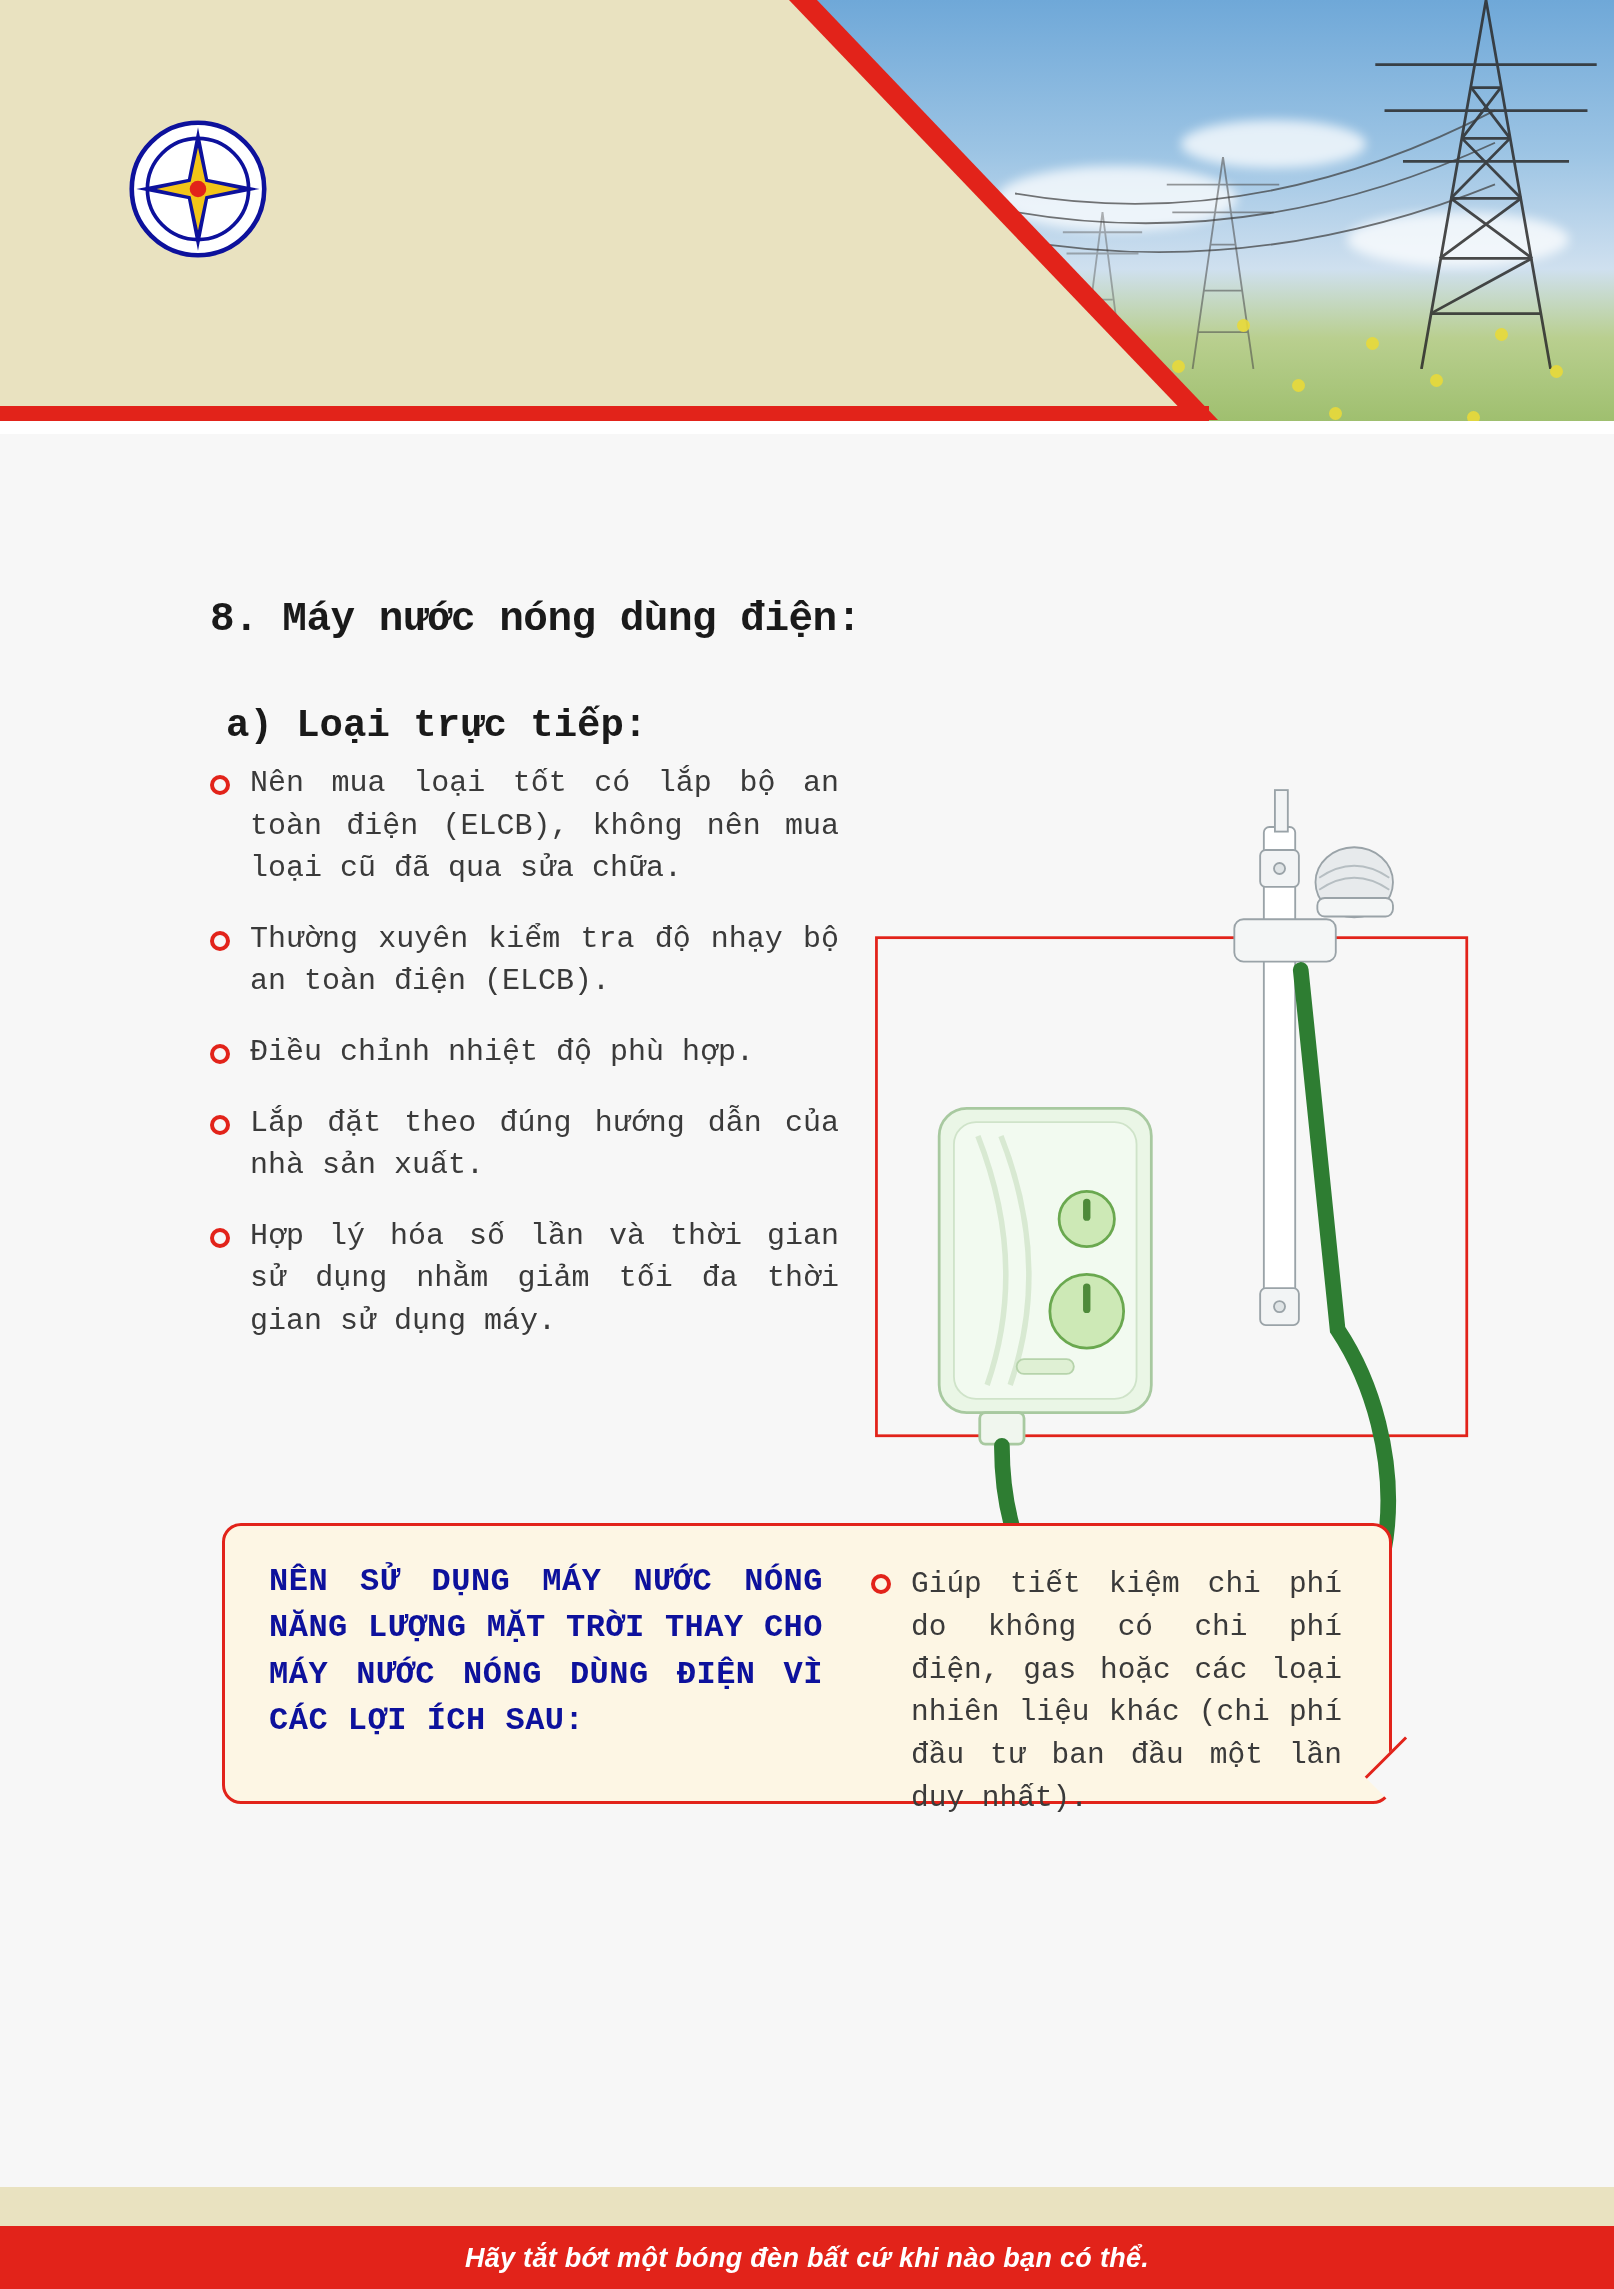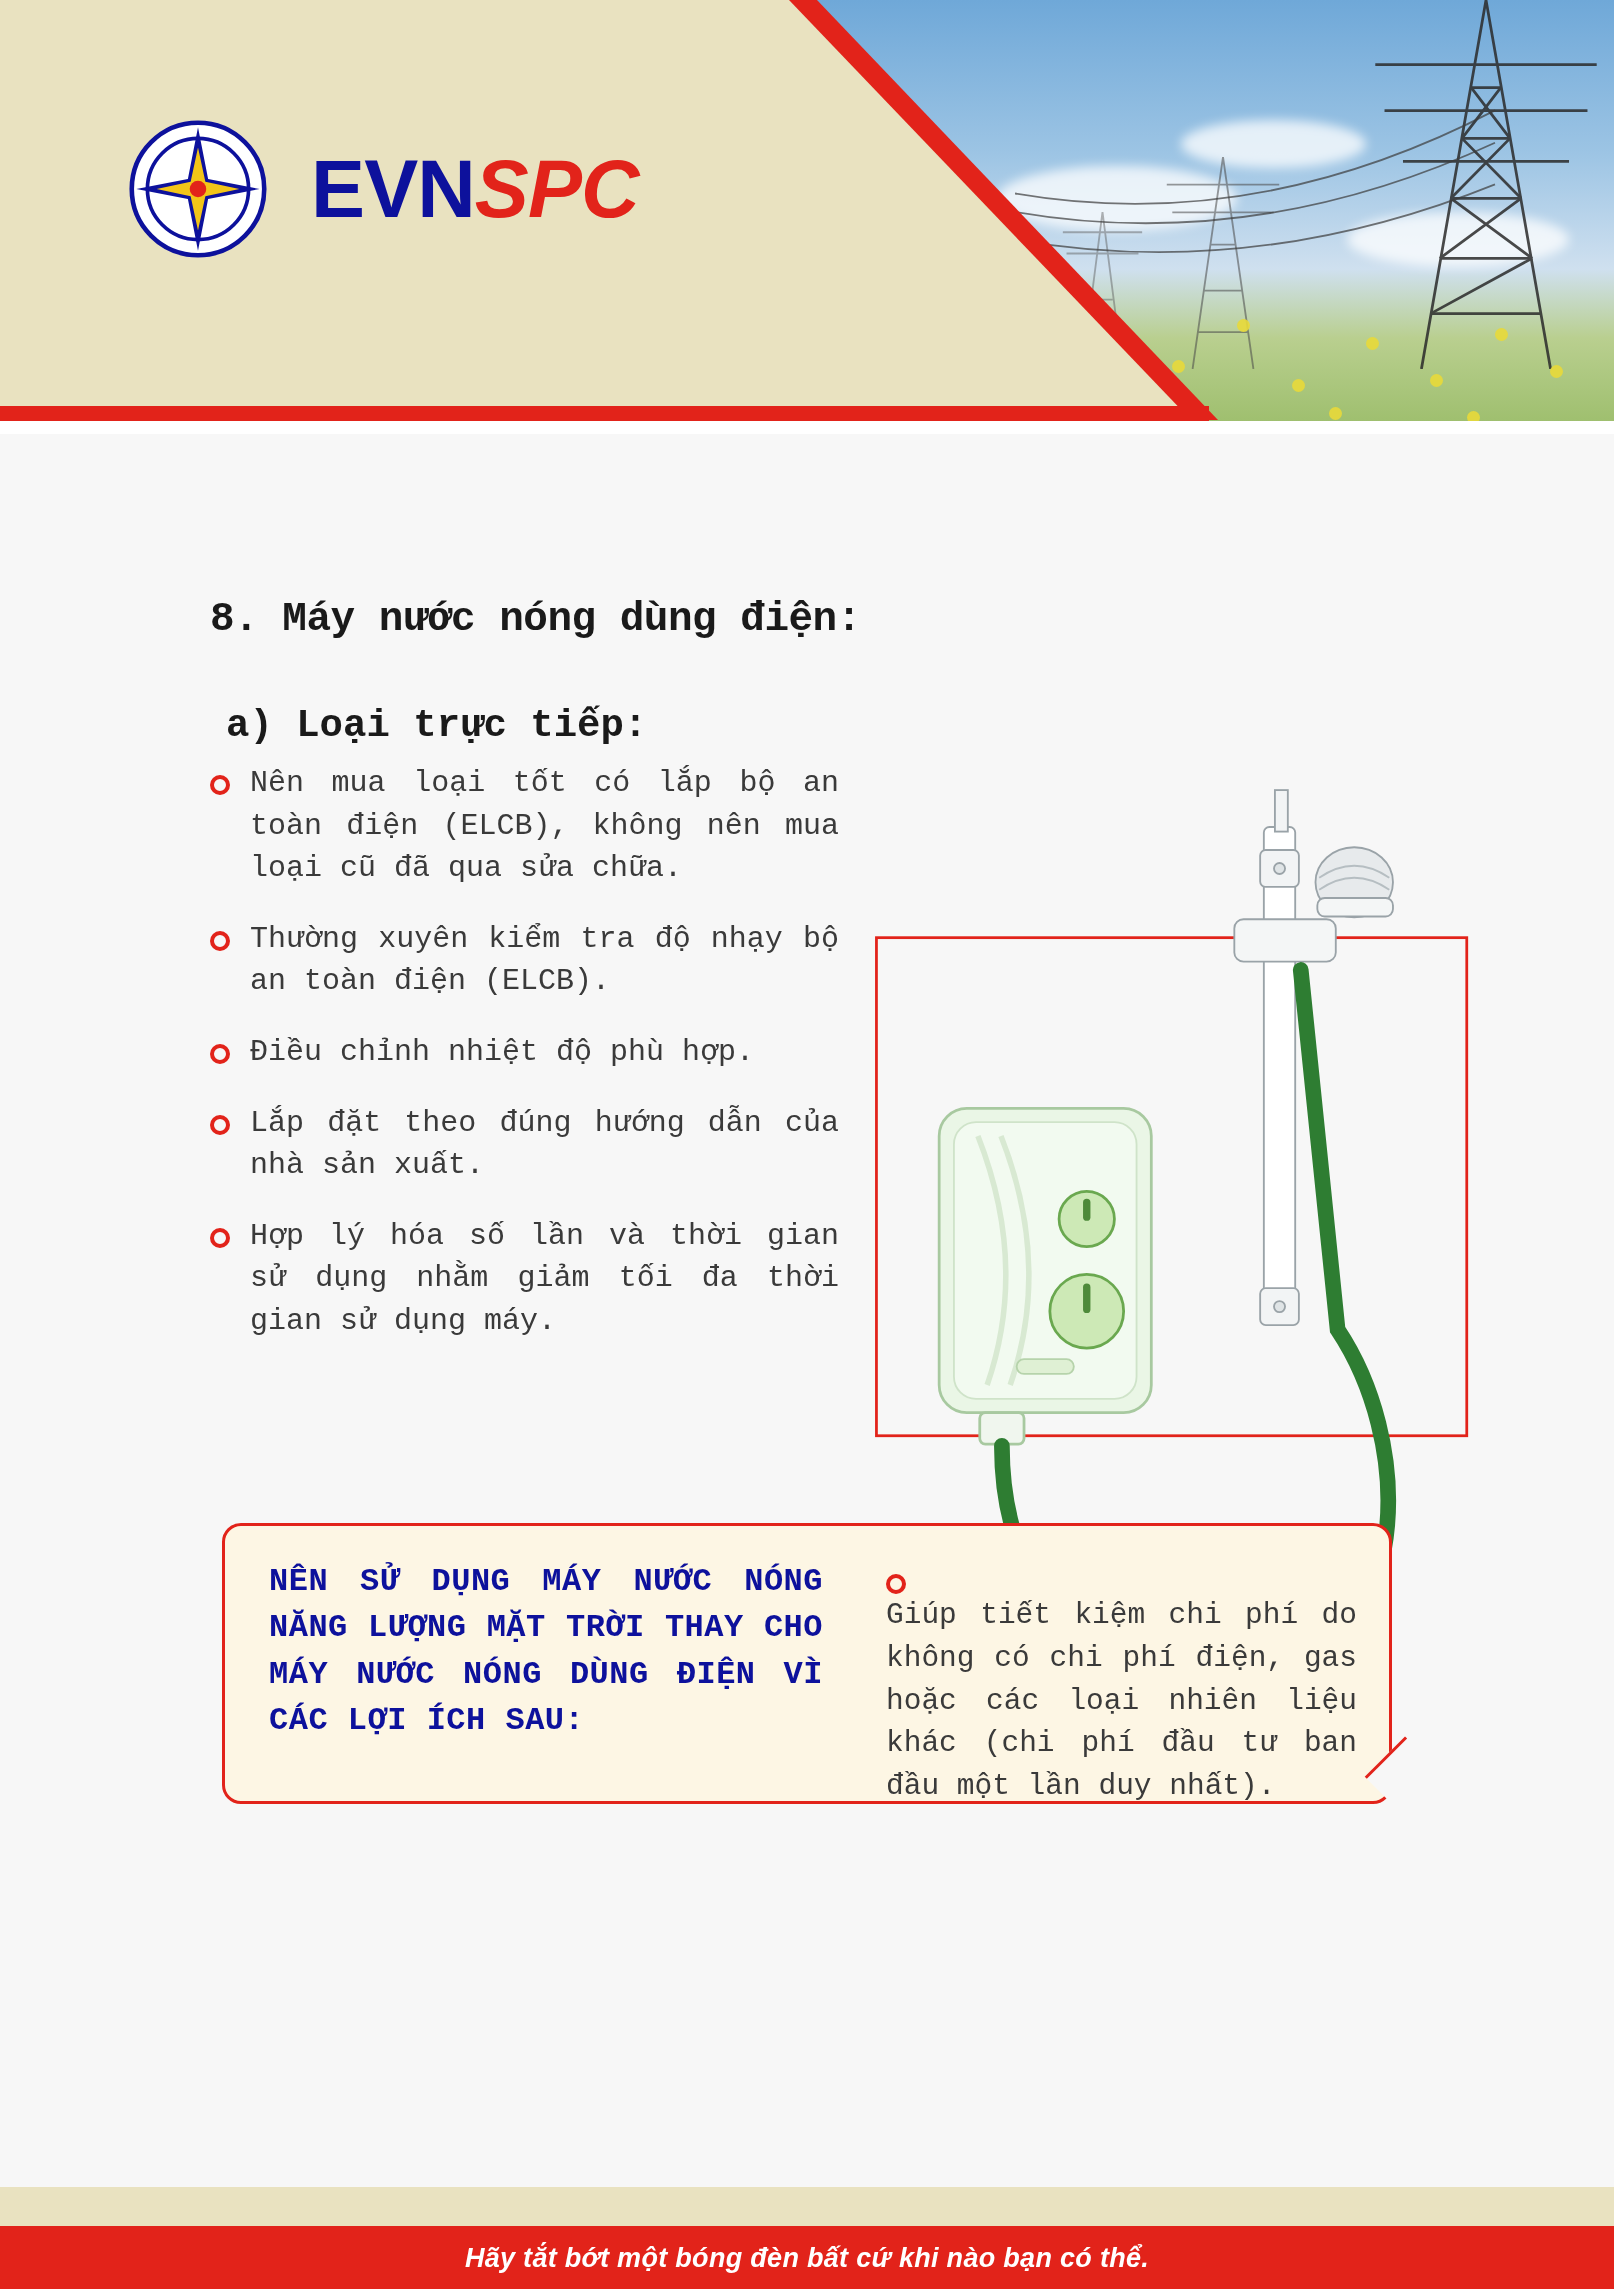--- a/index.html
+++ b/index.html
@@ -203,24 +203,23 @@
     width: 554px;
     font-size: 32px;
     font-weight: bold;
     color: #0d119c;
     line-height: 1.45;
     text-align: justify;
     letter-spacing: 0.5px;
   }
   .callout-right {
     position: absolute;
-    left: 661px; top: 37px;
+    left: 646px; top: 37px;
     width: 471px;
     display: flex;
-    flex-direction: column;
   }
   .callout-right .bullet-icon { margin-top: 11px; }
   .callout-right-text {
     font-size: 29.5px;
     line-height: 1.45;
     color: #3a3a3a;
     text-align: justify;
   }
 
   
@@ -321,23 +320,20 @@
   <div class="logo-wrap">
     <div class="logo-mark">
       <svg width="138" height="138" viewBox="0 0 150 150">
         <circle cx="75" cy="75" r="72" fill="#ffffff" stroke="#0d119c" stroke-width="5"></circle>
         <circle cx="75" cy="75" r="55" fill="none" stroke="#0d119c" stroke-width="4"></circle>
         <path d="M75 8 L86 64 L142 75 L86 86 L75 142 L64 86 L8 75 L64 64 Z" fill="#0d119c"></path>
         <path d="M75 30 L83 67 L120 75 L83 83 L75 120 L67 83 L30 75 L67 67 Z" fill="#f3c518"></path>
         <circle cx="75" cy="75" r="9" fill="#e2231a"></circle>
       </svg>
     </div>
-    <div class="logo-text">
-      <span class="logo-evn">EVN</span><span class="logo-spc">SPC</span>
-    </div>
   </div>
 </div>
 
 <div class="page-body">
   <div class="content">
 
     <h1 class="section-title">8. Máy nước nóng dùng điện:</h1>
     <h2 class="sub-title">a) Loại trực tiếp:</h2>
 
     <div class="bullets">

